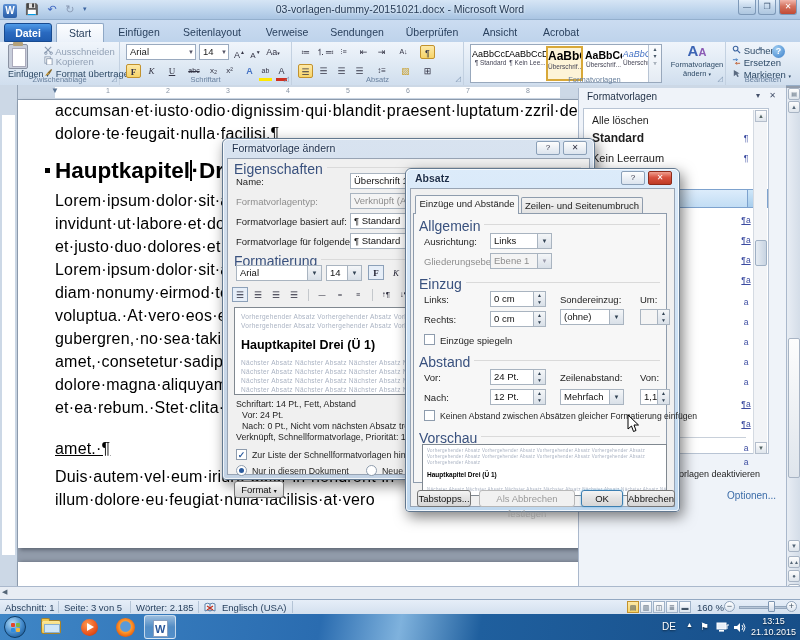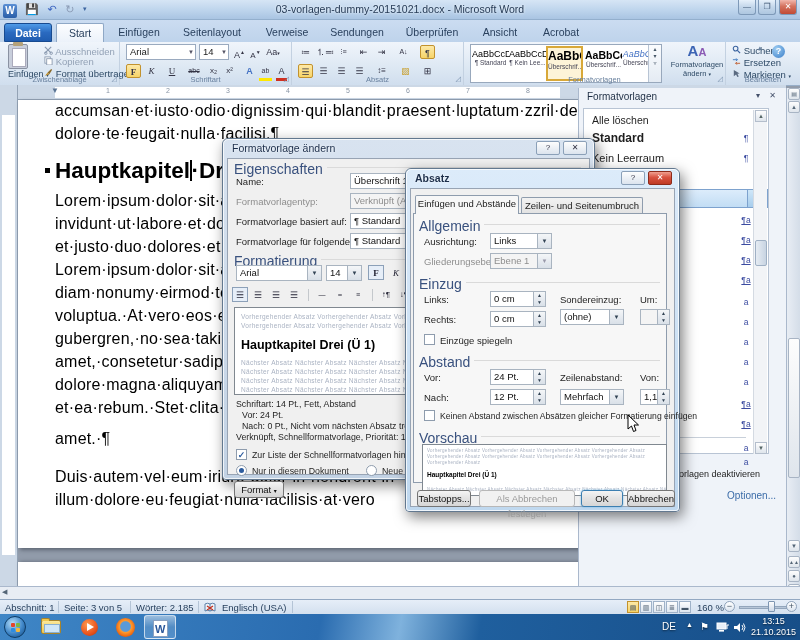--- a/index.html
+++ b/index.html
@@ -296,21 +296,21 @@
     <div class="docline" style="top:92px;">Lorem·ipsum·dolor·sit·amet,·consetetur·sadipscing·elitr,·sed·diam</div>
     <div class="docline" style="top:115px;">invidunt·ut·labore·et·dolore·magna·aliquyam·erat,·sed·diam</div>
     <div class="docline" style="top:138px;">et·justo·duo·dolores·et·ea·rebum.·Stet·clita·kasd·gubergren</div>
     <div class="docline" style="top:161px;">Lorem·ipsum·dolor·sit·amet,·consetetur·sadipscing·elitr</div>
     <div class="docline" style="top:184px;">diam·nonumy·eirmod·tempor·invidunt·ut·labore·et·dolore</div>
     <div class="docline" style="top:207px;">voluptua.·At·vero·eos·et·accusam·et·justo·duo·dolores</div>
     <div class="docline" style="top:230px;">gubergren,·no·sea·takimata·sanctus·est·Lorem·ipsum</div>
     <div class="docline" style="top:253px;">amet,·consetetur·sadipscing·elitr,·sed·diam·nonumy</div>
     <div class="docline" style="top:276px;">dolore·magna·aliquyam·erat,·sed·diam·voluptua</div>
     <div class="docline" style="top:299px;">et·ea·rebum.·Stet·clita·kasd·gubergren,·no·sea</div>
-    <div class="docline" style="top:330px;">amet.·¶</div>
+    <div class="docline" style="top:340px;text-decoration:underline;">amet.·¶</div>
     <div class="docline" style="top:368px;">Duis·autem·vel·eum·iriure·dolor·in·hendrerit·in</div>
     <div class="docline" style="top:391px;">illum·dolore·eu·feugiat·nulla·facilisis·at·vero</div>
   </div>
   <div id="page2" class="abs"></div>
 
   <div id="pane" class="abs">
     <div id="pane-title">Formatvorlagen</div>
     <div class="pane-hb" style="right:26px;">▾</div>
     <div class="pane-hb" style="right:10px;">✕</div>
     <div id="pane-list">
@@ -419,21 +419,21 @@
       <div class="pbtn" style="left:6px;top:322px;width:50px;"><span>Format</span> <span style="font-size:6px;">▾</span></div>
     </div>
   </div>
 
   <div class="aero" style="left:405px;top:168px;width:275px;height:344px;background:linear-gradient(#dcebfa,#bfd8ef);z-index:20;">
     <div class="frame"></div>
     <div class="dtitle" style="font-weight:bold;">Absatz</div>
     <div class="dbtn" style="right:34px;">?</div>
     <div class="dbtn close-red" style="right:7px;">✕</div>
     <div class="client">
-      <div class="tab-d on" style="left:4px;top:6px;width:104px;">Einfügen und Abstände</div>
+      <div class="tab-d on" style="left:4px;top:6px;width:104px;">Einzüge und Abstände</div>
       <div class="tab-d" style="left:110px;top:8px;width:122px;">Zeilen- und Seitenumbruch</div>
       <div class="tabpage" style="left:2px;top:24px;width:254px;height:270px;text-decoration:underline;">
         <div class="grpline" style="left:56px;right:6px;top:10px;"></div>
         <div class="grplabel" style="left:5px;top:4px;background:#f7f7f7;">Allgemein</div>
         <div class="flabel" style="left:10px;top:22px;">Ausrichtung:</div>
         <div class="combo" style="left:76px;top:19px;width:62px;"><span>Links</span><span class="ca">▼</span></div>
         <div class="flabel dis" style="left:10px;top:42px;">Gliederungsebene:</div>
         <div class="combo dis" style="left:76px;top:39px;width:62px;"><span>Ebene 1</span><span class="ca">▼</span></div>
 
         <div class="grpline" style="left:42px;right:6px;top:68px;"></div>

